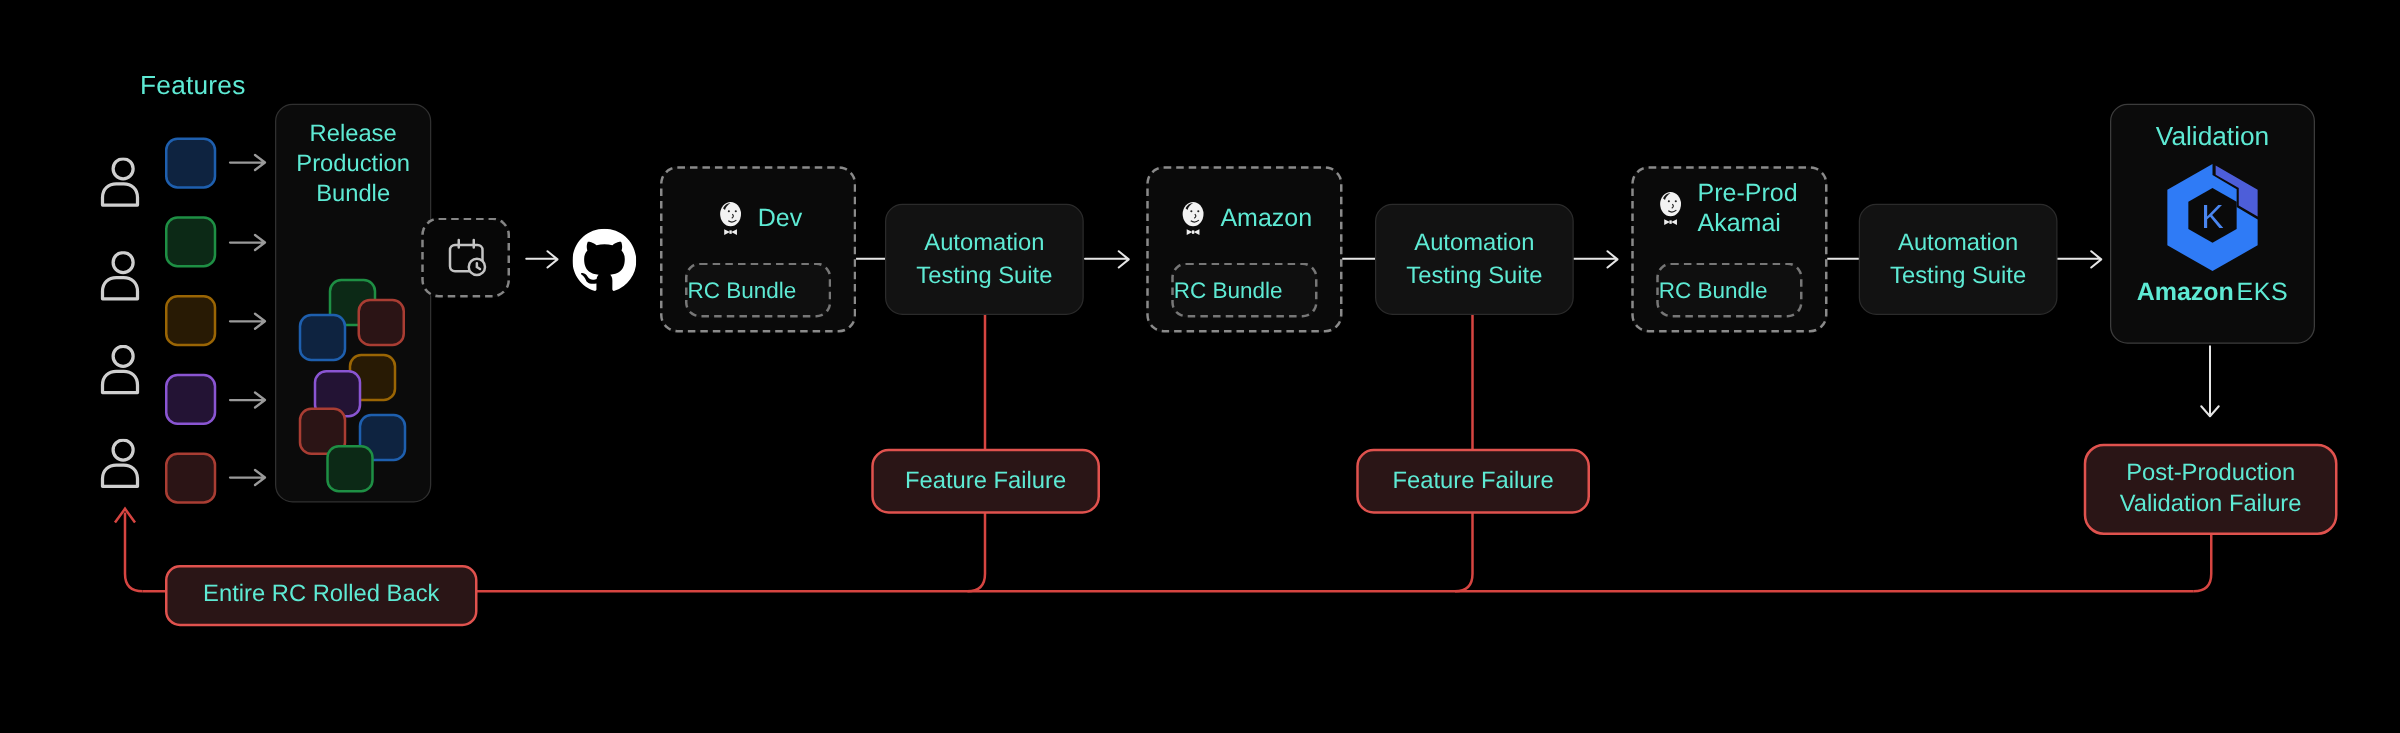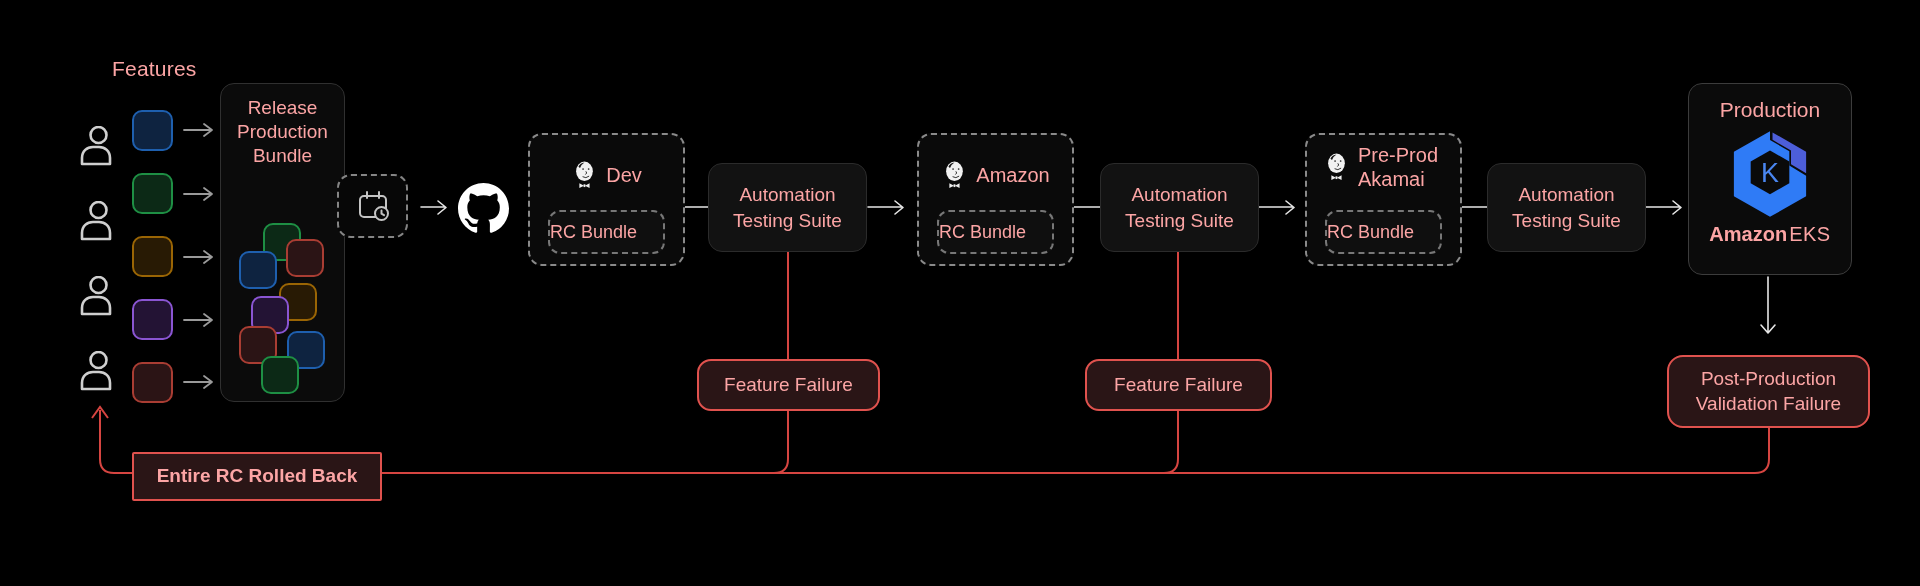--- a/index.html
+++ b/index.html
@@ -1,17 +1,17 @@
 <!DOCTYPE html>
 <html style="--red: #e0524e; --red_line: #d64541; --red_fill: #2a1516; --gray_arrow: #9a9a9a; --white_line: #e6e6e6; --eks_blue: #2f7bf6; --eks_indigo: #4d5ed9; --eks_k: #4a86f0;"><head>
 <meta charset="utf-8">
 <style>
   html,body{margin:0;padding:0;background:#000;}
   .canvas{position:relative;width:1920px;height:586px;background:#000;overflow:hidden;
-          font-family:"Liberation Sans", sans-serif;color:#fca5a5;}
+          font-family:"Liberation Sans", sans-serif;color:#5eead4;}
   .abs{position:absolute;}
   svg{display:block;}
   .overlay{position:absolute;left:0;top:0;z-index:1;}
   .node{position:absolute;z-index:2;box-sizing:border-box;}
   .features-label{left:112px;top:57px;font-size:21px;letter-spacing:.2px;z-index:2;}
   .person{left:79px;z-index:2;}
   .chip{width:41px;height:41px;border-radius:10px;border:2px solid;left:132px;}
   .rc-box{left:220px;top:83px;width:125px;height:319px;border-radius:14px;
           background:#0b0b0b;border:1px solid #303030;}
   .rc-title{padding:12px 6px 0 6px;text-align:center;font-size:19px;line-height:1.26;}
@@ -35,21 +35,21 @@
   .prod-title{margin-top:14px;font-size:21px;}
   .eks-logo{margin-top:8px;}
   .wordmark{margin-top:5px;font-size:20px;display:flex;align-items:baseline;gap:2px;}
   .wm-bold{font-weight:700;}
   .wm-light{font-weight:400;letter-spacing:.5px;}
   .fail{border-radius:14px;border:2px solid var(--red);background:var(--red_fill);
         display:flex;align-items:center;justify-content:center;font-size:19px;text-align:center;line-height:1.3;}
   .ff1{left:697px;top:359px;width:183px;height:52px;}
   .ff2{left:1085px;top:359px;width:187px;height:52px;}
   .ppvf{left:1667px;top:355px;width:203px;height:73px;border-radius:16px;}
-  .rollback{left:132px;top:452px;width:250px;height:49px;border-radius:2px;font-weight:bold;}
+  .rollback{left:132px;top:452px;width:250px;height:49px;border-radius:12px;}
   .redline{stroke:var(--red_line);stroke-width:2;fill:none;}
   .whiteline{stroke:var(--white_line);stroke-width:1.6;fill:none;stroke-linecap:round;stroke-linejoin:round;}
   .grayline{stroke:var(--gray_arrow);stroke-width:1.8;fill:none;stroke-linecap:round;stroke-linejoin:round;}
   .person-stroke{stroke:#cfcfcf;stroke-width:2.6;fill:none;stroke-linejoin:round;}
   .cal-stroke{stroke:#c4c4c4;stroke-width:2;fill:none;stroke-linecap:round;}
   .eks-main{fill:var(--eks_blue);}
   .eks-facet{fill:var(--eks_indigo);}
   .eks-k{fill:var(--eks_k);font-size:32px;font-family:"Liberation Sans",sans-serif;}
 </style>
 </head>
@@ -192,21 +192,21 @@
     <div class="bundle-chip">
       <span>RC Bundle</span>
     </div>
   </div>
 
   <div class="node ats-box" style="left:1487px">
     <span>Automation Testing Suite</span>
   </div>
 
   <div class="node prod-box">
-    <div class="prod-title">Production</div>
+    <div class="prod-title">Validation</div>
     <svg class="eks-logo" width="84" height="88" viewBox="0 0 100 104">
       <path class="eks-main" d="M50 1 L7 25.5 V78.5 L50 103 L93 78.5 V54 L73 42 V25 L50 11.5 Z"></path>
       <path class="eks-facet" d="M53 2.5 L93 25.5 V51 L75 40.5 V24 L53 11.3 Z"></path>
       <path d="M50 24 L73 37 V63 L50 76 L27 63 V37 Z" fill="#0a0a0a"></path>
       <text class="eks-k" x="50" y="62" text-anchor="middle">K</text>
     </svg>
     <div class="wordmark">
       <span class="wm-bold">Amazon</span>
       <span class="wm-light">EKS</span>
     </div>

